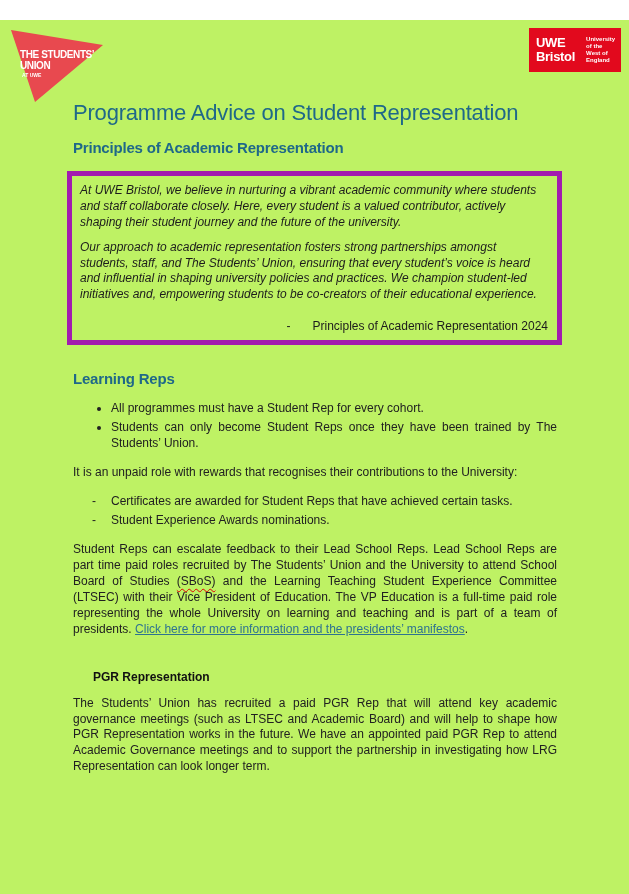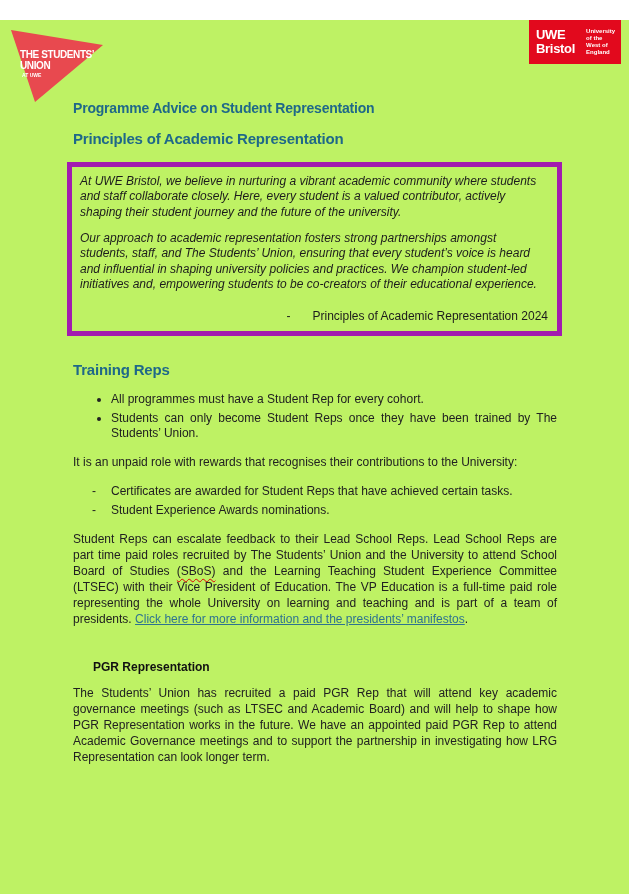--- a/index.html
+++ b/index.html
@@ -11,34 +11,34 @@
     background: #bef264;
     font-family: "Liberation Sans", sans-serif;
     color: #212121;
     overflow: hidden;
     margin-top: 20px;
   }
   
   .header { position: relative; height: 80px; }
   .su-logo { position: absolute; left: 9px; top: 8px; }
   .uwe-logo {
-    position: absolute; right: 8px; top: 0;
+    position: absolute; right: 8px; top: 8px;
     width: 92px; height: 44px;
     background: var(--uwe-logo);
     display: flex; align-items: center;
     padding: 0 7px;
   }
   .uwe-wordmark { color: #fff; font-weight: bold; font-size: 13px; line-height: 1.05; letter-spacing: -0.3px; white-space: nowrap; }
   .uwe-divider { width: 1px; align-self: stretch; background: #fff; margin: 2px 5px 2px 6px; }
   .uwe-tagline { color: #fff; font-weight: bold; font-size: 6px; line-height: 1.2; }
   
   .content { padding: 0 72px 0 73px; }
   .doc-title {
-    margin: 0; font-size: 14px; line-height: 1.2;
-    font-weight: bold; color: var(--heading); letter-spacing: -0.2px;
+    margin: 0; font-size: 22px; line-height: 1.2;
+    font-weight: normal; color: var(--heading); letter-spacing: -0.2px;
   }
   .doc-subtitle {
     margin: 13px 0 0; font-size: 15px; line-height: 1.2;
     font-weight: bold; color: var(--heading); letter-spacing: -0.2px;
   }
   .quote-box {
     border: 5px solid #a21caf;
     margin: 14px -5px 0 -6px;
     padding: 7px 9px 5px 8px;
     font-style: italic;
@@ -108,21 +108,21 @@
     <h2 class="doc-subtitle">Principles of Academic Representation</h2>
 
     <div class="quote-box">
       <p>At UWE Bristol, we believe in nurturing a vibrant academic community where students and staff collaborate closely. Here, every student is a valued contributor, actively shaping their student journey and the future of the university.</p>
       <p style="margin-bottom:0">Our approach to academic representation fosters strong partnerships amongst students, staff, and The Students’ Union, ensuring that every student’s voice is heard and influential in shaping university policies and practices. We champion student-led initiatives and, empowering students to be co-creators of their educational experience.</p>
       <div class="quote-attribution">
         <span class="attr-dash">-</span><span>Principles of Academic Representation 2024</span>
       </div>
     </div>
 
-    <h2 class="section-heading">Training Reps</h2>
+    <h2 class="section-heading">Learning Reps</h2>
 
 
     <ul class="bullet-list">
       <li class="justify">All programmes must have a Student Rep for every cohort.</li>
       <li class="justify">Students can only become Student Reps once they have been trained by The Students’ Union.</li>
     </ul>
 
     <p class="body-text">It is an unpaid role with rewards that recognises their contributions to the University:</p>
 
     <ul class="dash-list">

